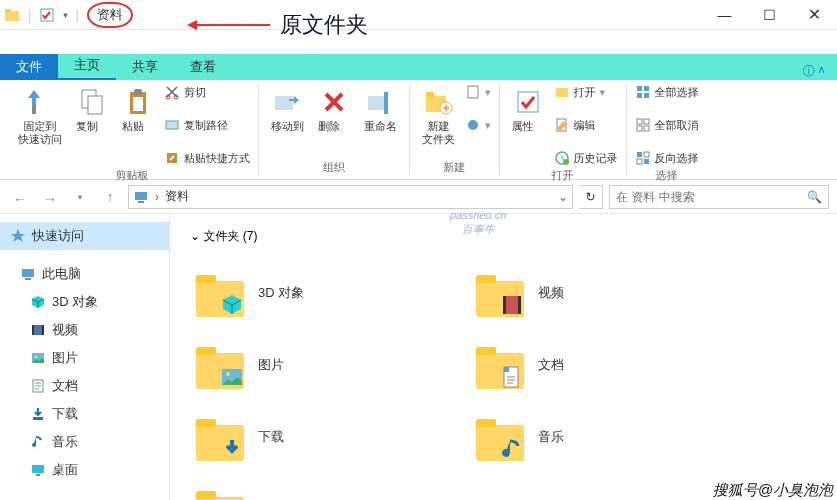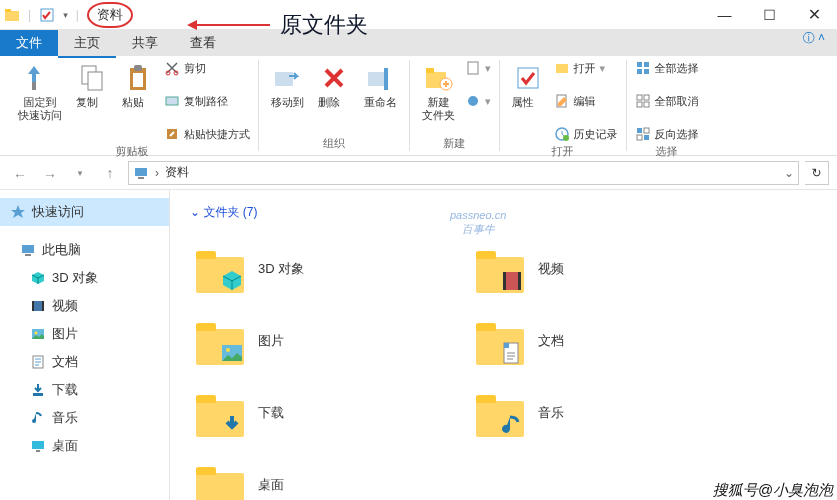--- a/index.html
+++ b/index.html
@@ -11,21 +11,21 @@
     .title-text { margin-left: 8px; padding: 2px 8px; border: 2px solid #d33; border-radius: 50%/60%; color: #333; font-size: 13px; }
     .title-circle { position: relative; }
     .win-controls { margin-left: auto; display: flex; }
     .win-btn { width: 45px; height: 30px; display: flex; align-items: center; justify-content: center; font-size: 14px; color: #333; }
     .win-btn.close { font-size: 16px; }
     
     .annotation { position: absolute; top: 10px; left: 190px; color: #0f172a; font-size: 22px; font-weight: normal; display: flex; align-items: center; }
     .arrow-line { width: 80px; height: 2px; background: #d33; position: relative; }
     .arrow-line::before { content: ''; position: absolute; left: -8px; top: -4px; border: 5px solid transparent; border-right: 10px solid #d33; }
     
-    .ribbon-tabs { height: 26px; display: flex; align-items: flex-start; background: #e5e5e5; }
+    .ribbon-tabs { height: 26px; display: flex; align-items: flex-end; background: #5eead4; margin-top: 24px; }
     .tab { padding: 4px 16px; font-size: 13px; color: #333; display: flex; align-items: center; }
     .tab.file { background: #1979ca; color: #fff; }
     .tab.active { border-bottom: 2px solid #1979ca; }
     .help-btn { margin-left: auto; padding: 0 12px; color: #1979ca; display: flex; align-items: center; }
     
     .ribbon { height: 100px; background: #fff; border-bottom: 1px solid #ddd; display: flex; padding: 4px 6px; }
     .ribbon-group { display: flex; flex-direction: column; align-items: center; border-right: 1px solid #e0e0e0; padding: 0 8px; }
     .ribbon-group:last-child { border-right: none; }
     .group-items { display: flex; align-items: flex-start; gap: 6px; flex: 1; }
     .group-label { font-size: 11px; color: #666; margin-top: 2px; }
@@ -48,21 +48,21 @@
     
     .content { display: flex; height: calc(500px - 30px - 26px - 100px - 34px); }
     .sidebar { width: 170px; border-right: 1px solid #e5e5e5; padding: 8px 0; overflow: hidden; }
     .side-item { display: flex; align-items: center; gap: 6px; padding: 5px 10px 5px 20px; font-size: 13px; }
     .side-item.top { padding-left: 10px; font-weight: normal; background: #cce8ff; }
     .side-item.l2 { padding-left: 30px; }
     .side-item .icon { width: 16px; height: 16px; flex-shrink: 0; }
     .side-sep { height: 10px; }
     
     .main { flex: 1; padding: 10px 20px; overflow: hidden; }
-    .section-header { color: #1d4ed8; font-size: 12px; padding: 4px 0; cursor: default; }
+    .section-header { color: #000000; font-size: 12px; padding: 4px 0; cursor: default; }
     .section-header::before { content: '⌄ '; }
     .folder-grid { display: flex; flex-wrap: wrap; gap: 0; margin-top: 8px; }
     .folder-item { width: 280px; height: 72px; display: flex; align-items: center; gap: 14px; padding: 6px; }
     .folder-icon { width: 48px; height: 48px; position: relative; }
     .folder-back { position: absolute; width: 48px; height: 36px; bottom: 0; background: #ffd667; border-radius: 2px; }
     .folder-back::before { content: ''; position: absolute; top: -6px; left: 0; width: 20px; height: 8px; background: #ffc933; border-radius: 2px 2px 0 0; }
     .folder-overlay { position: absolute; bottom: 0; right: 0; width: 24px; height: 24px; }
     .folder-label { font-size: 13px; }
     
     .source-label { position: absolute; bottom: 0; right: 4px; font-size: 15px; font-style: italic; color: #111; background: rgba(255,255,255,0.75); }
@@ -295,20 +295,24 @@
   <div class="addr-field">
     <svg width="16" height="16" viewBox="0 0 16 16">
         <rect x="2" y="3" width="12" height="8" fill="#5a9fd4"></rect>
         <rect x="5" y="12" width="6" height="2" fill="#888"></rect>
       </svg>
     <span style="color:#666">›</span>
     <span>资料</span>
     <span class="addr-chevron">⌄</span>
   </div>
   <div class="refresh-btn">↻</div>
+  <div class="search-field">
+    <input placeholder="在 资料 中搜索" style="">
+    <span style="color:#666">🔍</span>
+  </div>
 </div>
 
 <div class="watermark">
   <div>passneo.cn</div>
   <div>百事牛</div>
 </div>
 
 <div class="content">
   <div class="sidebar">
     <div class="side-item top">

